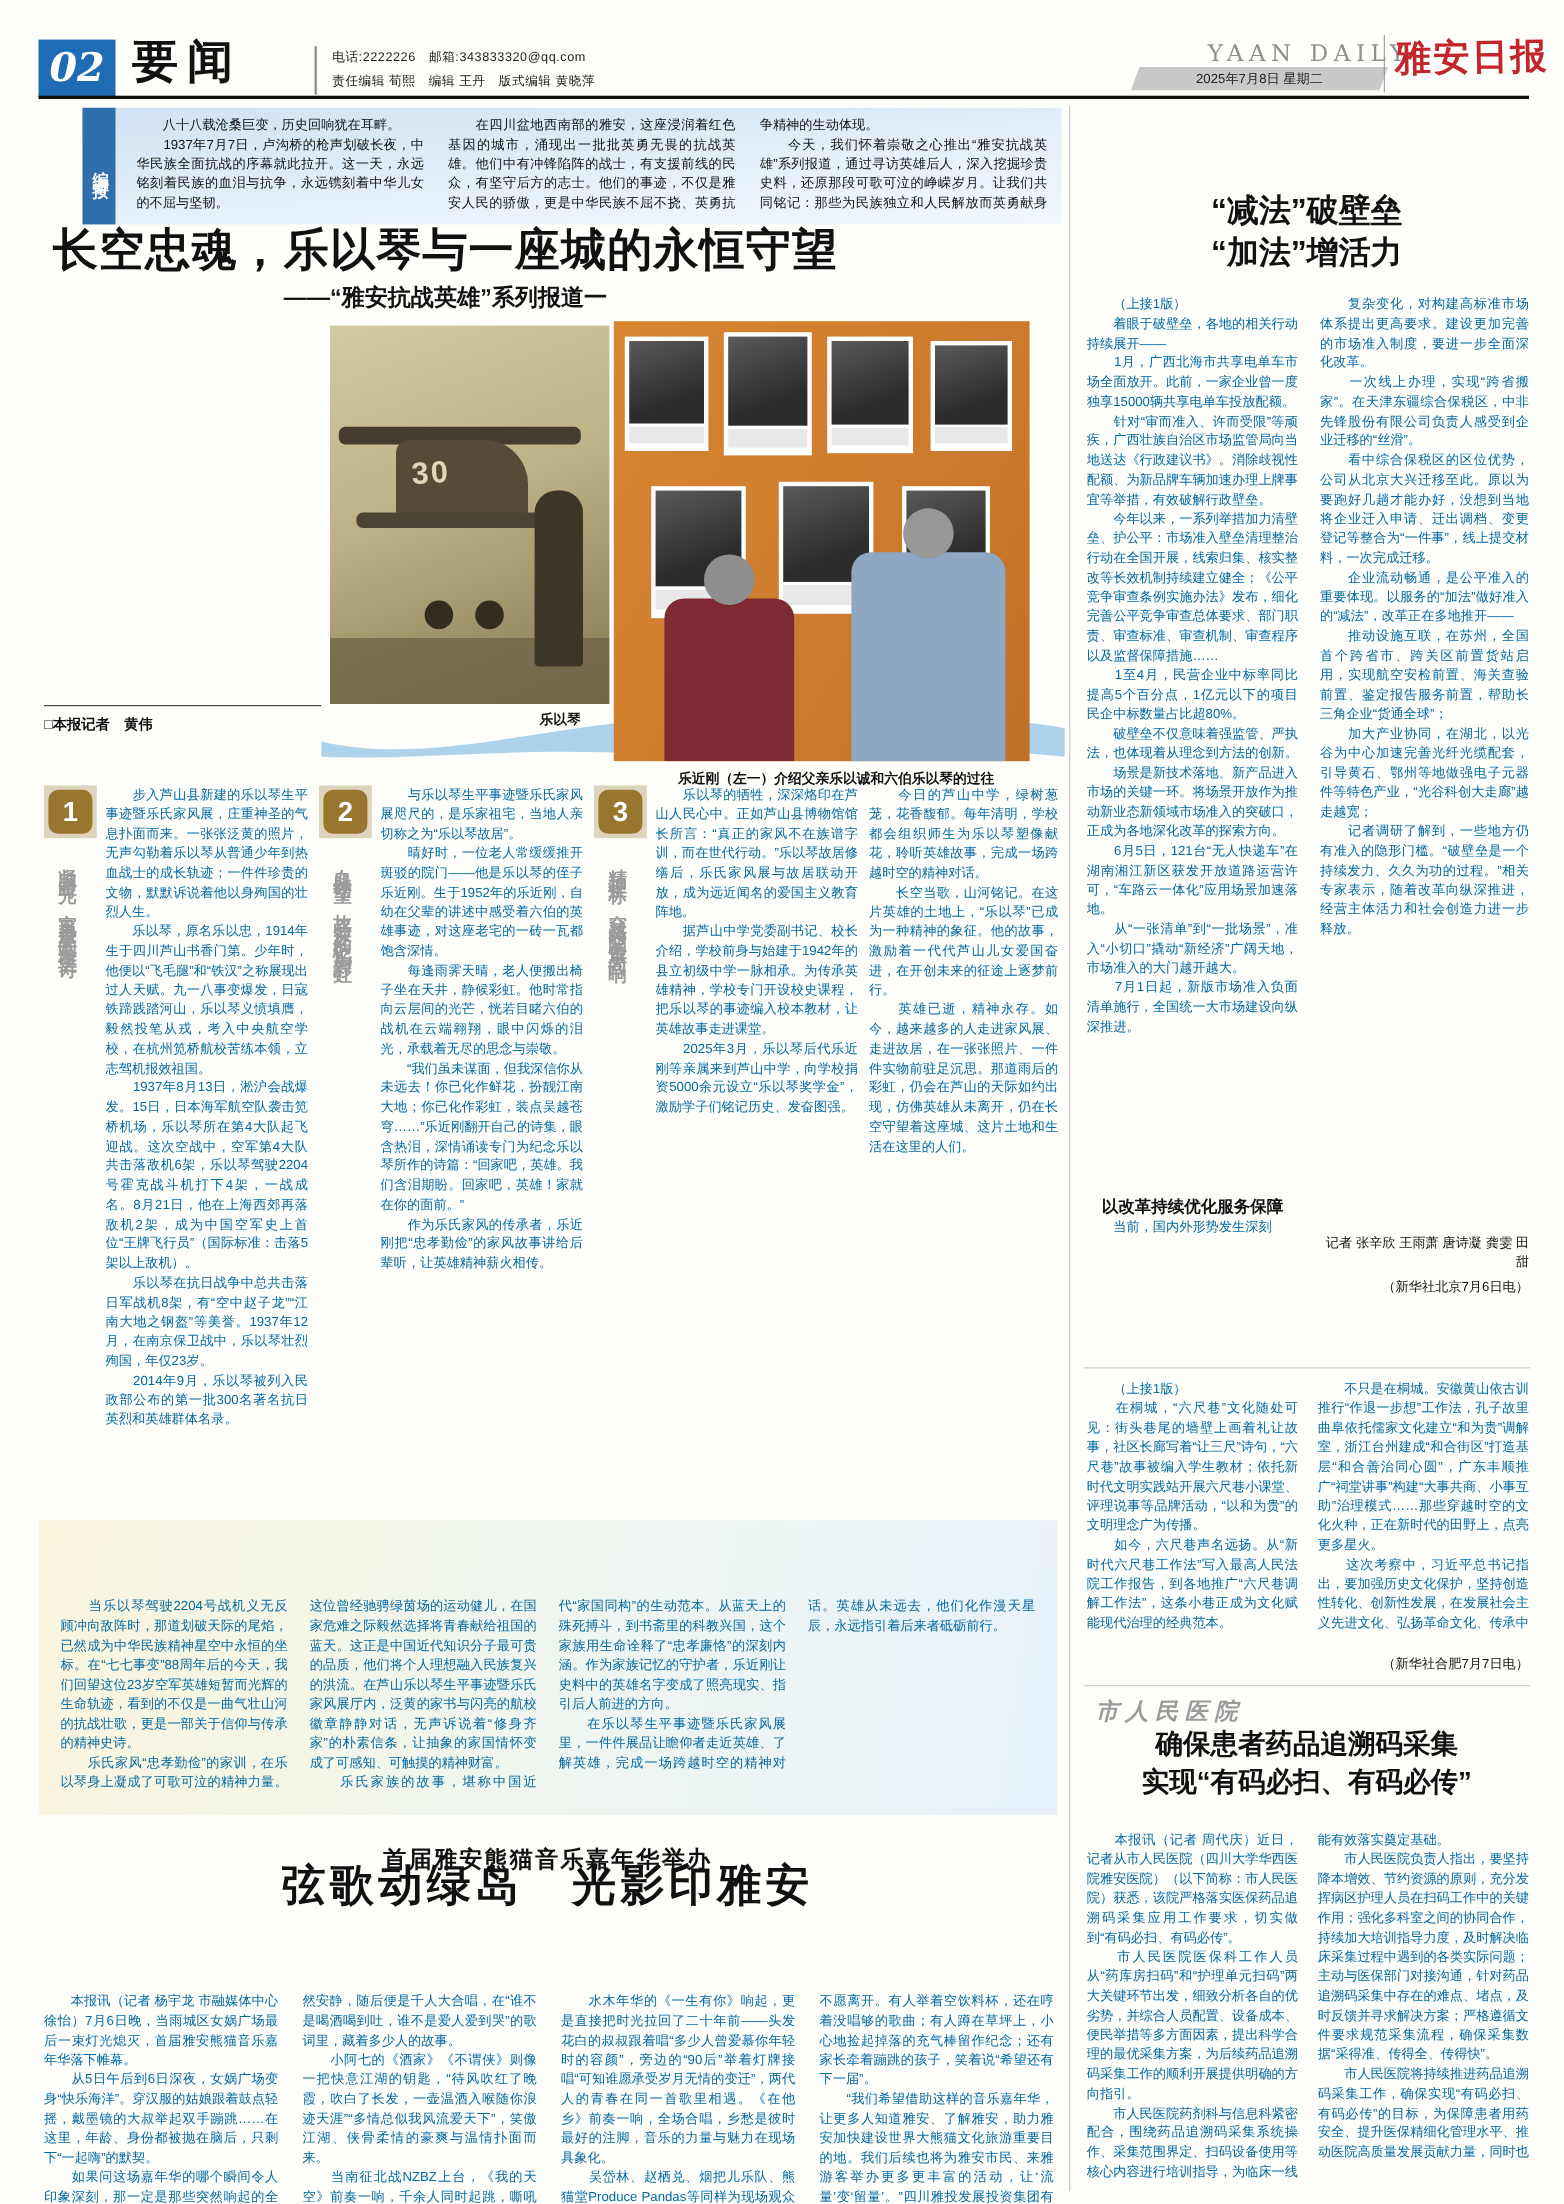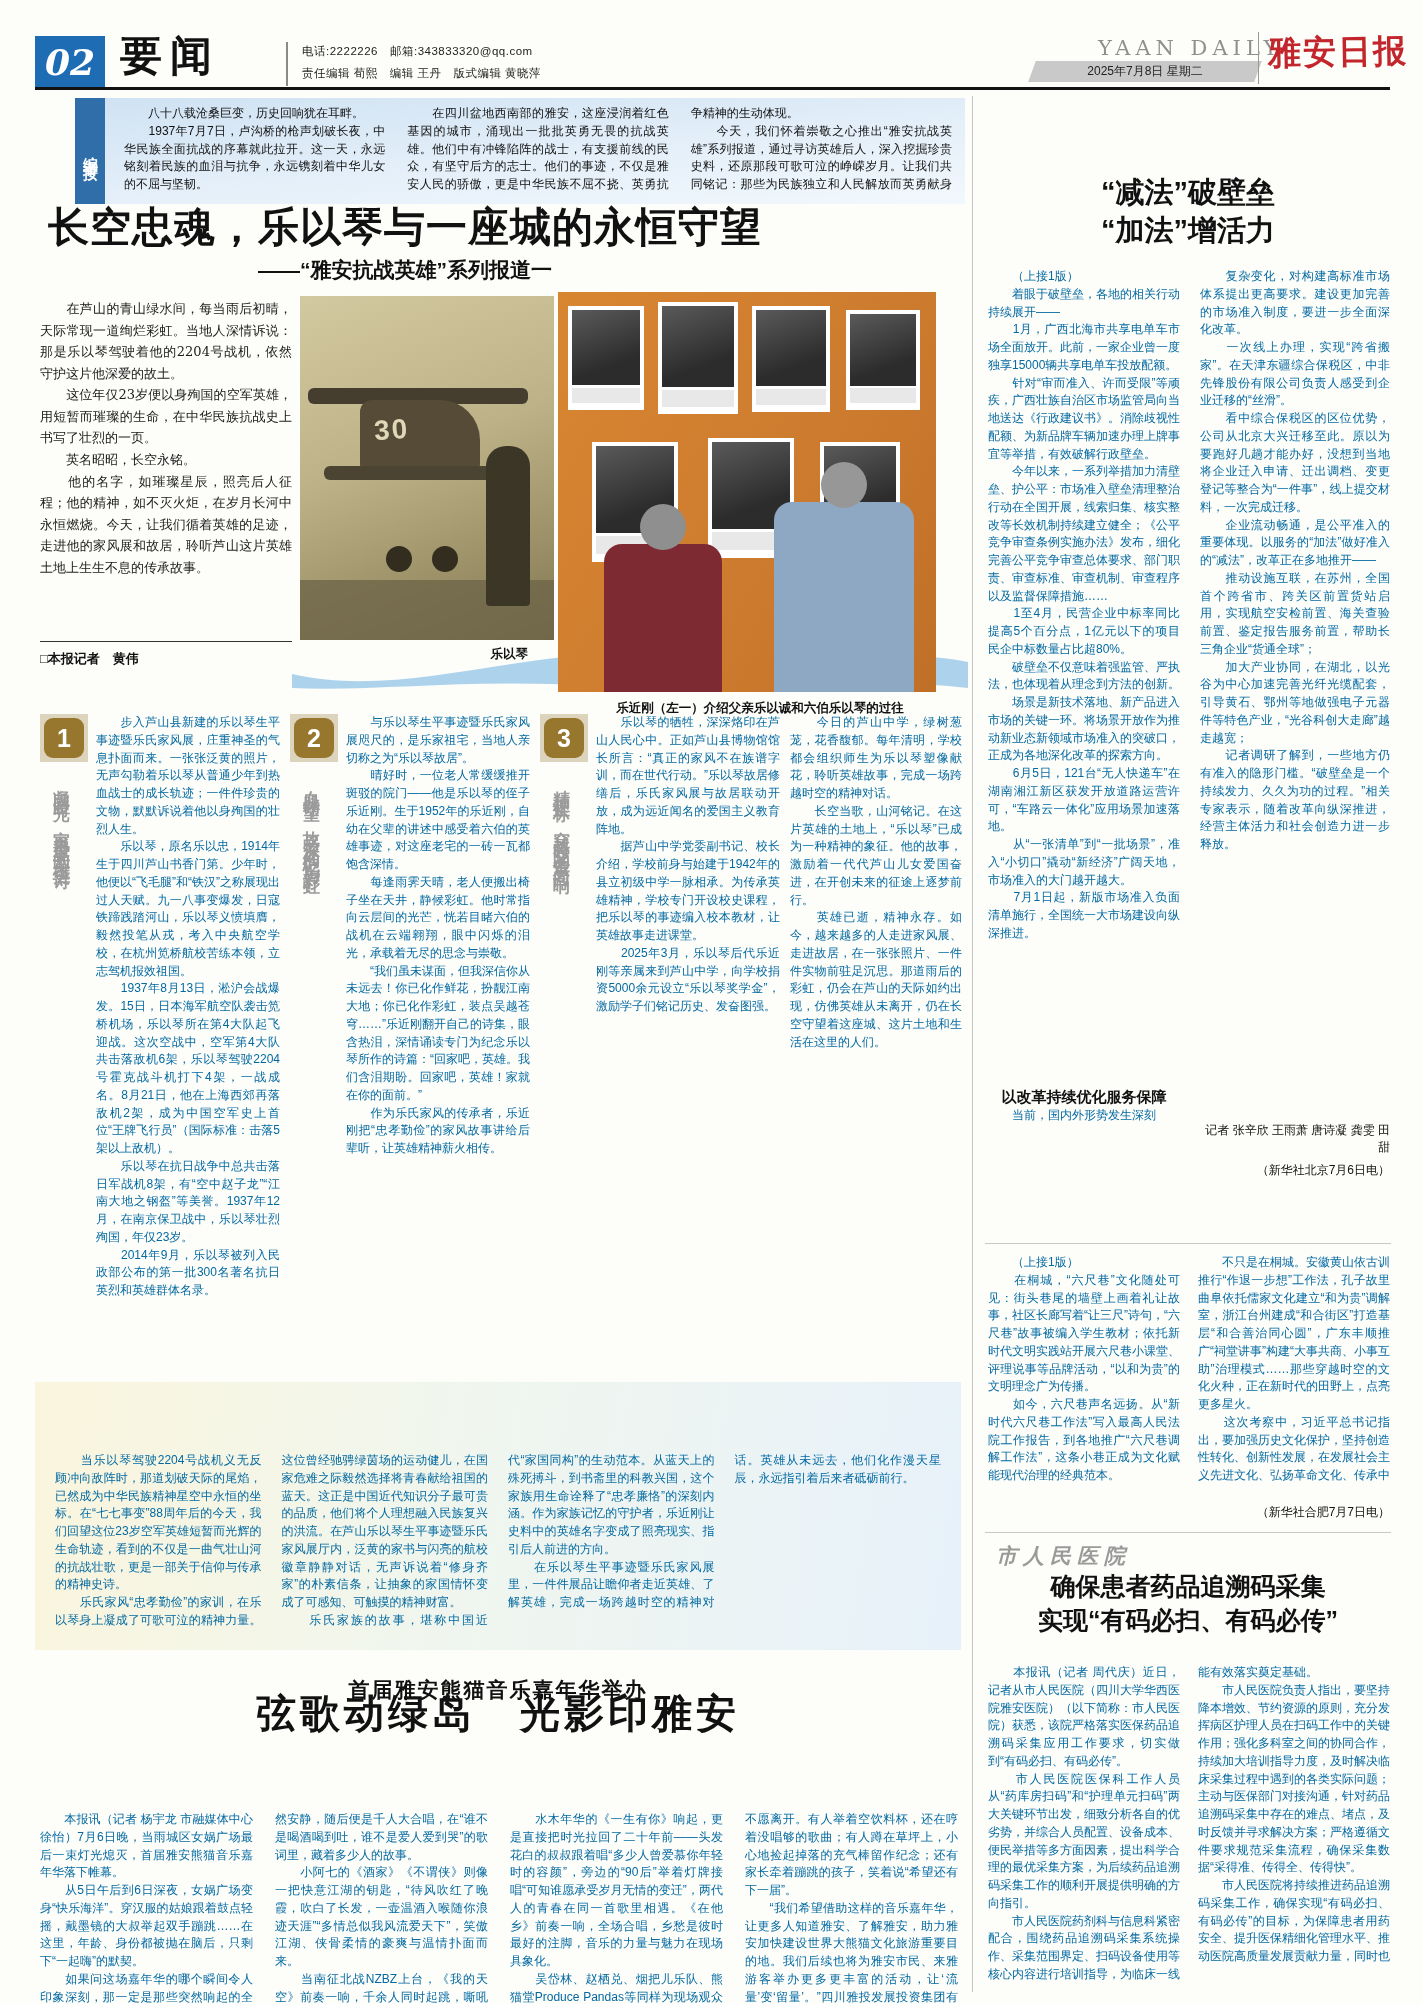--- a/index.html
+++ b/index.html
@@ -107,24 +107,20 @@
 
   <div class="abs ed-box"></div>
   <div class="abs ed-label">编者按</div>
   <div class="abs ed-text">　　八十八载沧桑巨变，历史回响犹在耳畔。
 　　1937年7月7日，卢沟桥的枪声划破长夜，中华民族全面抗战的序幕就此拉开。这一天，永远铭刻着民族的血泪与抗争，永远镌刻着中华儿女的不屈与坚韧。
 　　在四川盆地西南部的雅安，这座浸润着红色基因的城市，涌现出一批批英勇无畏的抗战英雄。他们中有冲锋陷阵的战士，有支援前线的民众，有坚守后方的志士。他们的事迹，不仅是雅安人民的骄傲，更是中华民族不屈不挠、英勇抗争精神的生动体现。
 　　今天，我们怀着崇敬之心推出“雅安抗战英雄”系列报道，通过寻访英雄后人，深入挖掘珍贵史料，还原那段可歌可泣的峥嵘岁月。让我们共同铭记：那些为民族独立和人民解放而英勇献身的雅安儿女，他们的精神永远激励着我们奋勇前行。</div>
 
   <div class="abs hero-sub">——“雅安抗战英雄”系列报道一</div>
   <div class="abs hero-hl">长空忠魂，乐以琴与一座城的永恒守望</div>
-  <div class="abs intro">　　在芦山的青山绿水间，每当雨后初晴，天际常现一道绚烂彩虹。当地人深情诉说：那是乐以琴驾驶着他的2204号战机，依然守护这片他深爱的故土。
-　　这位年仅23岁便以身殉国的空军英雄，用短暂而璀璨的生命，在中华民族抗战史上书写了壮烈的一页。
-　　英名昭昭，长空永铭。
-　　他的名字，如璀璨星辰，照亮后人征程；他的精神，如不灭火炬，在岁月长河中永恒燃烧。今天，让我们循着英雄的足迹，走进他的家风展和故居，聆听芦山这片英雄土地上生生不息的传承故事。</div>
   <div class="abs intro-rule"></div>
   <div class="abs byline">□本报记者　黄伟</div>
 
   <svg class="abs wave" viewBox="0 0 676 72">
     <path d="M0,44 C120,72 250,8 400,26 C520,40 600,16 676,32 L676,58 C560,44 430,66 300,56 C180,48 80,62 0,58 Z" fill="#9fcbe9" opacity="0.85"></path>
   </svg>
 
   <div class="abs photo1">
     <div class="p1-ground"></div>
     <div class="p1-wing"></div>

